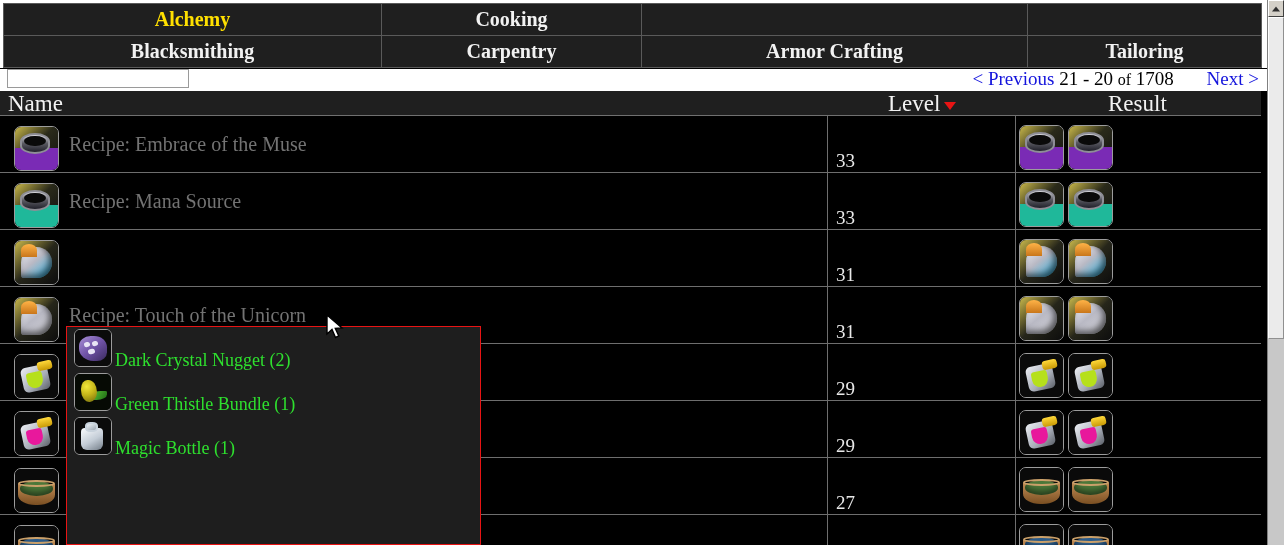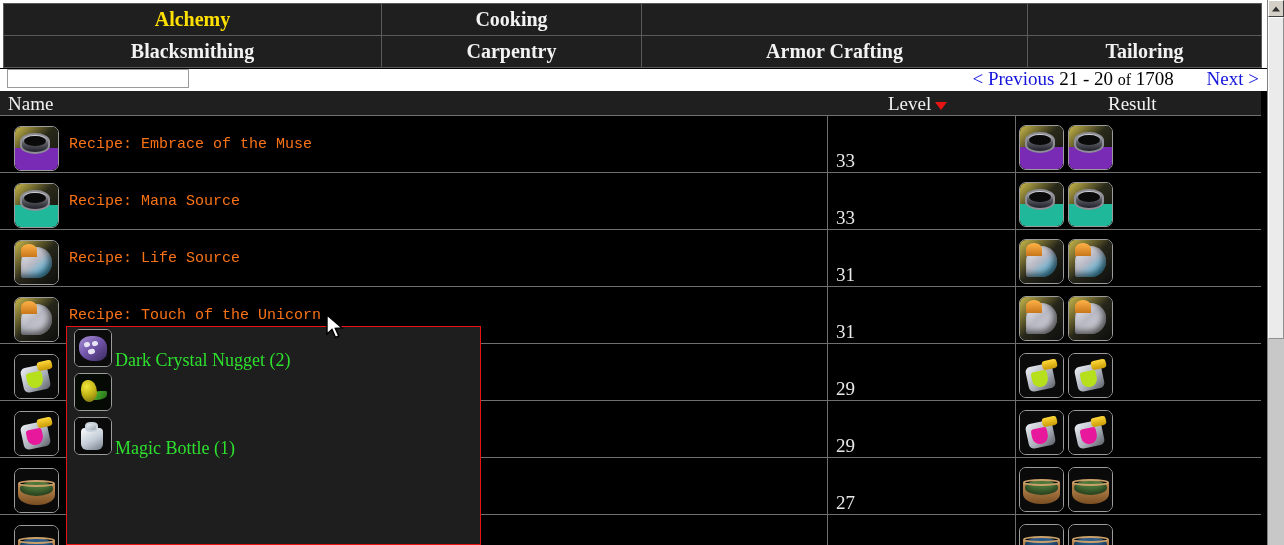--- a/index.html
+++ b/index.html
@@ -60,40 +60,40 @@
   .paging .sep { color:#000; }
   .paging .small { font-size:16px;text-align:center; }
 
   
   .grid { position:absolute; top:91px; left:0; width:1261px; }
   .ghead {
     position:relative; height:25px; background:#1f1f1f; border-bottom:1px solid #707070;
   }
   .ghead .h {
     position:absolute; top:0; height:42px; line-height:25px;
-    color:#f2f2f2; font-size:19px; font-family:"Liberation Serif","DejaVu Serif",serif;
+    color:#f2f2f2; font-size:23px; font-family:"Liberation Serif","DejaVu Serif",serif;
   }
   .ghead .h-name   { left:8px; }
   .ghead .h-level  { left:888px; }
   .ghead .h-result { left:1108px; }
   .sort-tri {
     display:inline-block; vertical-align:middle; margin-left:4px;
     width:0;height:0;border-left:6px solid transparent;border-right:6px solid transparent;
     border-top:8px solid #e81414;
   }
 
   .grow { position:relative; height:57px; background:#000000; border-bottom:1px solid #6e6e6e; }
   .grow .cell-name   { position:absolute; left:0;    top:0; width:827px; height:100%; }
   .grow .cell-level  { position:absolute; left:827px;top:0; width:188px; height:100%; border-left:1px solid #6e6e6e; }
   .grow .cell-result { position:absolute; left:1015px;top:0;right:0;height:100%; border-left:1px solid #6e6e6e; }
 
   .rec-icon { position:absolute; left:14px; top:10px; width:45px; height:45px; }
   .rec-label {
     position:absolute; left:69px; top:0; height:57px; line-height:57px;
-    color:#f97316; font-size:15px; font-family:Liberation Mono, monospace; white-space:nowrap;
+    color:#737373; font-size:20px; font-family:Liberation Serif, serif; white-space:nowrap;
   }
   .lvl-text {
     position:absolute; left:8px; top:0; height:57px; line-height:57px;
     color:#e8e8e8; font-size:19px; font-family:"Liberation Serif","DejaVu Serif",serif;margin-top:16px;
   }
   .res-icons { position:absolute; left:3px; top:9px; display:flex; gap:4px; }
 
   
   .ico {
     position:relative; width:45px; height:45px; border-radius:7px;
@@ -348,21 +348,20 @@
         </div>
         <div class="grow">
           <div class="cell-name">
             <div class="rec-icon">
               <div class="ico art-wave" style="--liq:#29b6e8">
                 <div class="layer bg"></div>
                 <div class="layer swirl"></div>
                 <div class="layer cap"></div>
               </div>
             </div>
-            <div class="rec-label">Recipe: Life Source</div>
           </div>
           <div class="cell-level">
             <div class="lvl-text">31</div>
           </div>
           <div class="cell-result">
             <div class="res-icons">
               <div class="ico art-wave" style="--liq:#29b6e8">
                 <div class="layer bg"></div>
                 <div class="layer swirl"></div>
                 <div class="layer cap"></div>
@@ -550,20 +549,21 @@
           <div class="tt-text">Dark Crystal Nugget (2)</div>
         </div>
         <div class="tt-row">
           <div class="tt-ico">
             <div class="ico art-thistle sm" style="--liq:#888">
               <div class="layer bg"></div>
               <div class="layer leaf"></div>
               <div class="layer stalk"></div>
             </div>
           </div>
+          <div class="tt-text">Green Thistle Bundle (1)</div>
         </div>
         <div class="tt-row">
           <div class="tt-ico">
             <div class="ico art-bottle sm" style="--liq:#888">
               <div class="layer bg"></div>
               <div class="layer jar"></div>
               <div class="layer neck"></div>
             </div>
           </div>
           <div class="tt-text">Magic Bottle (1)</div>

